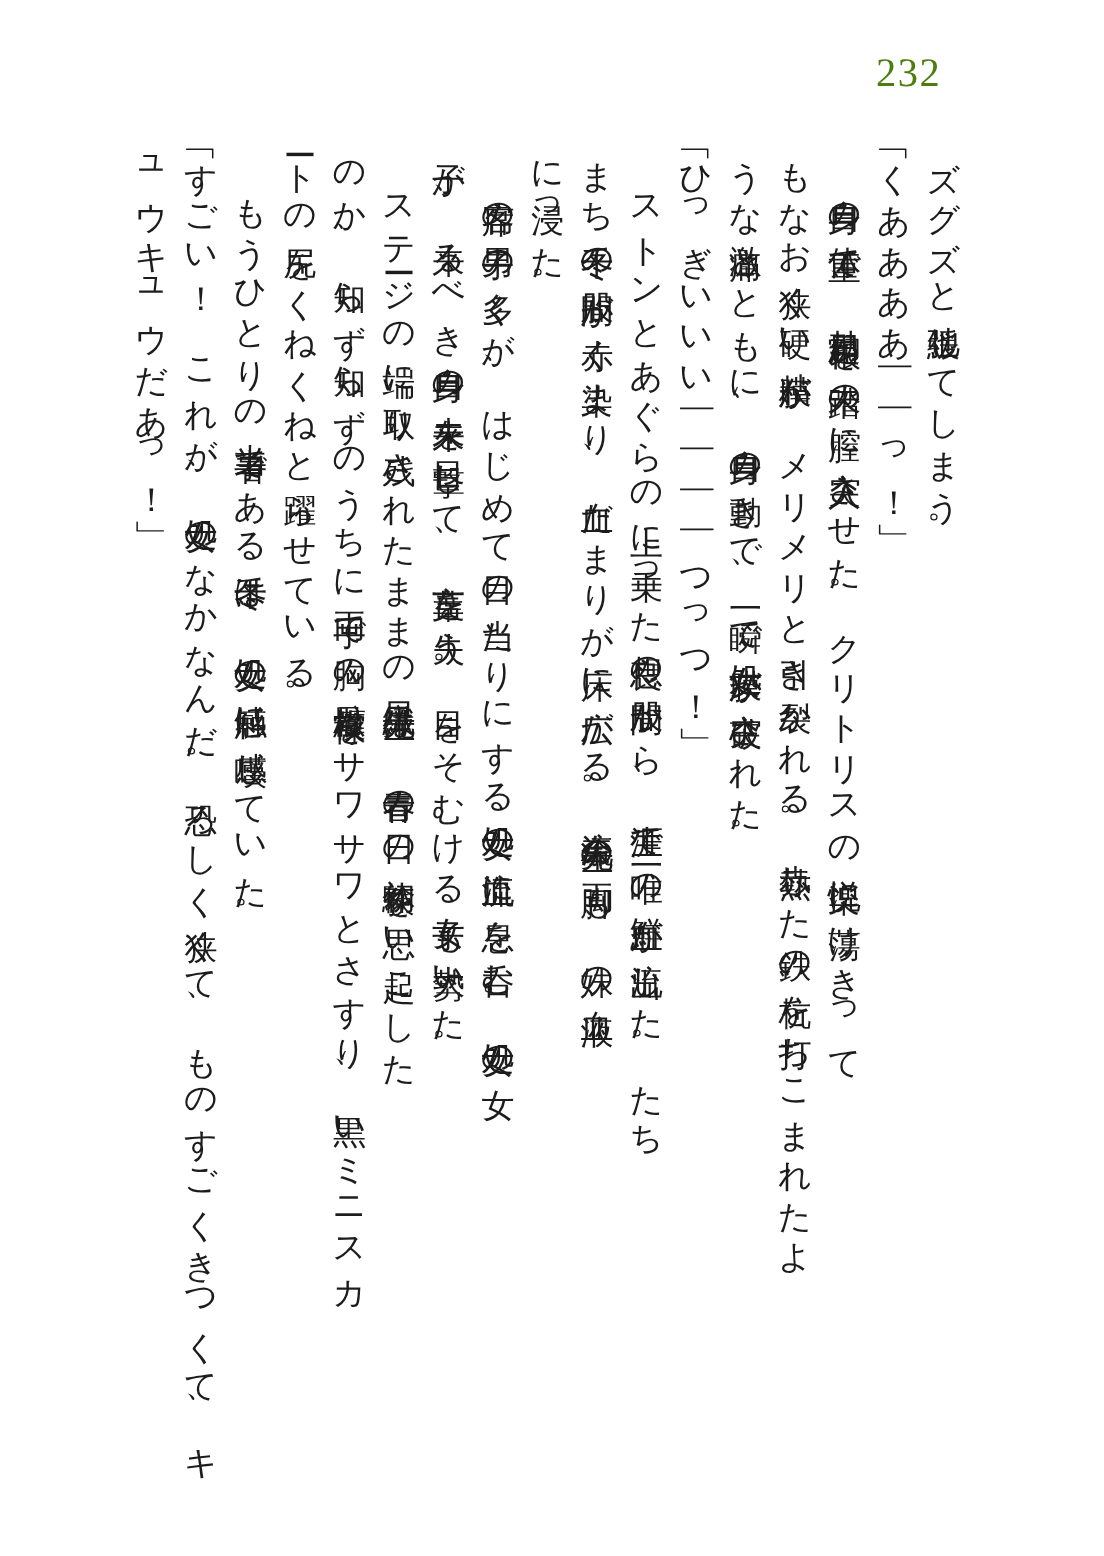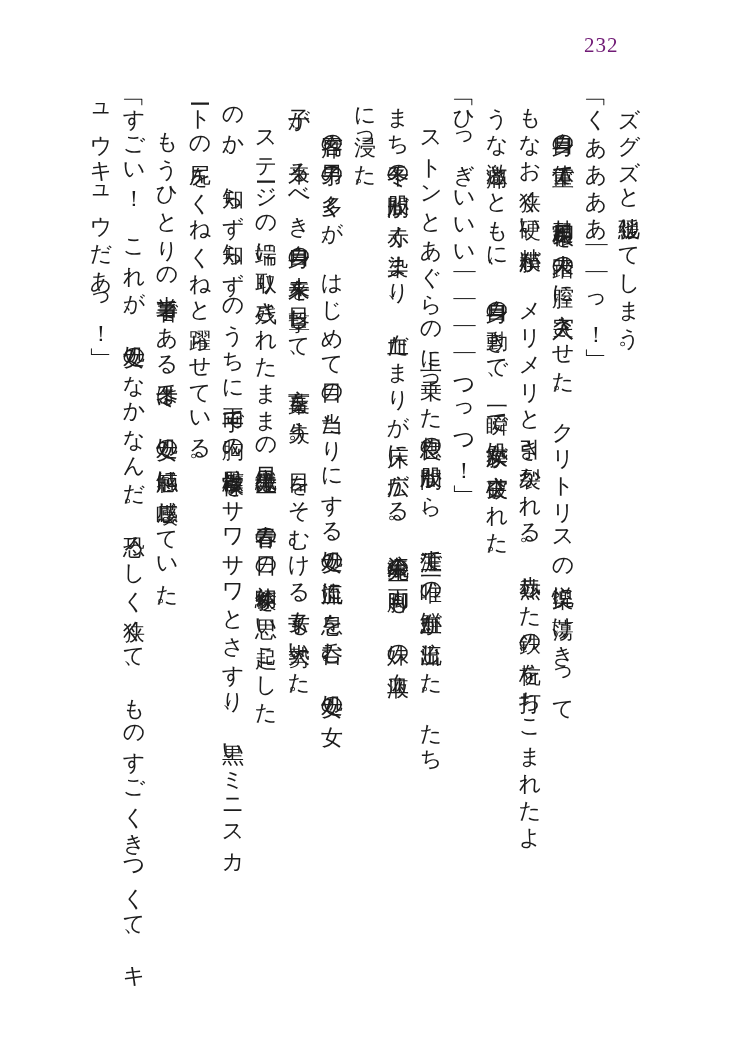--- a/index.html
+++ b/index.html
@@ -13,23 +13,23 @@
     height: 1037px;
     margin: 0 auto;
     background: #ffffff;
     overflow: hidden;
     font-family: "Liberation Serif", "DejaVu Serif", serif;
   }
   .page-number {
     position: absolute;
     top: 33px;
     left: 584px;
-    font-size: 21px;
+    font-size: 27px;
     letter-spacing: 1px;
-    color: #701a75;
+    color: #4d7c0f;
     font-family: "Liberation Serif", "DejaVu Serif", serif;
   }
   .text-body {
     position: absolute;
     top: 92px;
     right: 96px;
     width: 552px;
     height: 916px;
     writing-mode: vertical-rl;
     text-orientation: upright;

